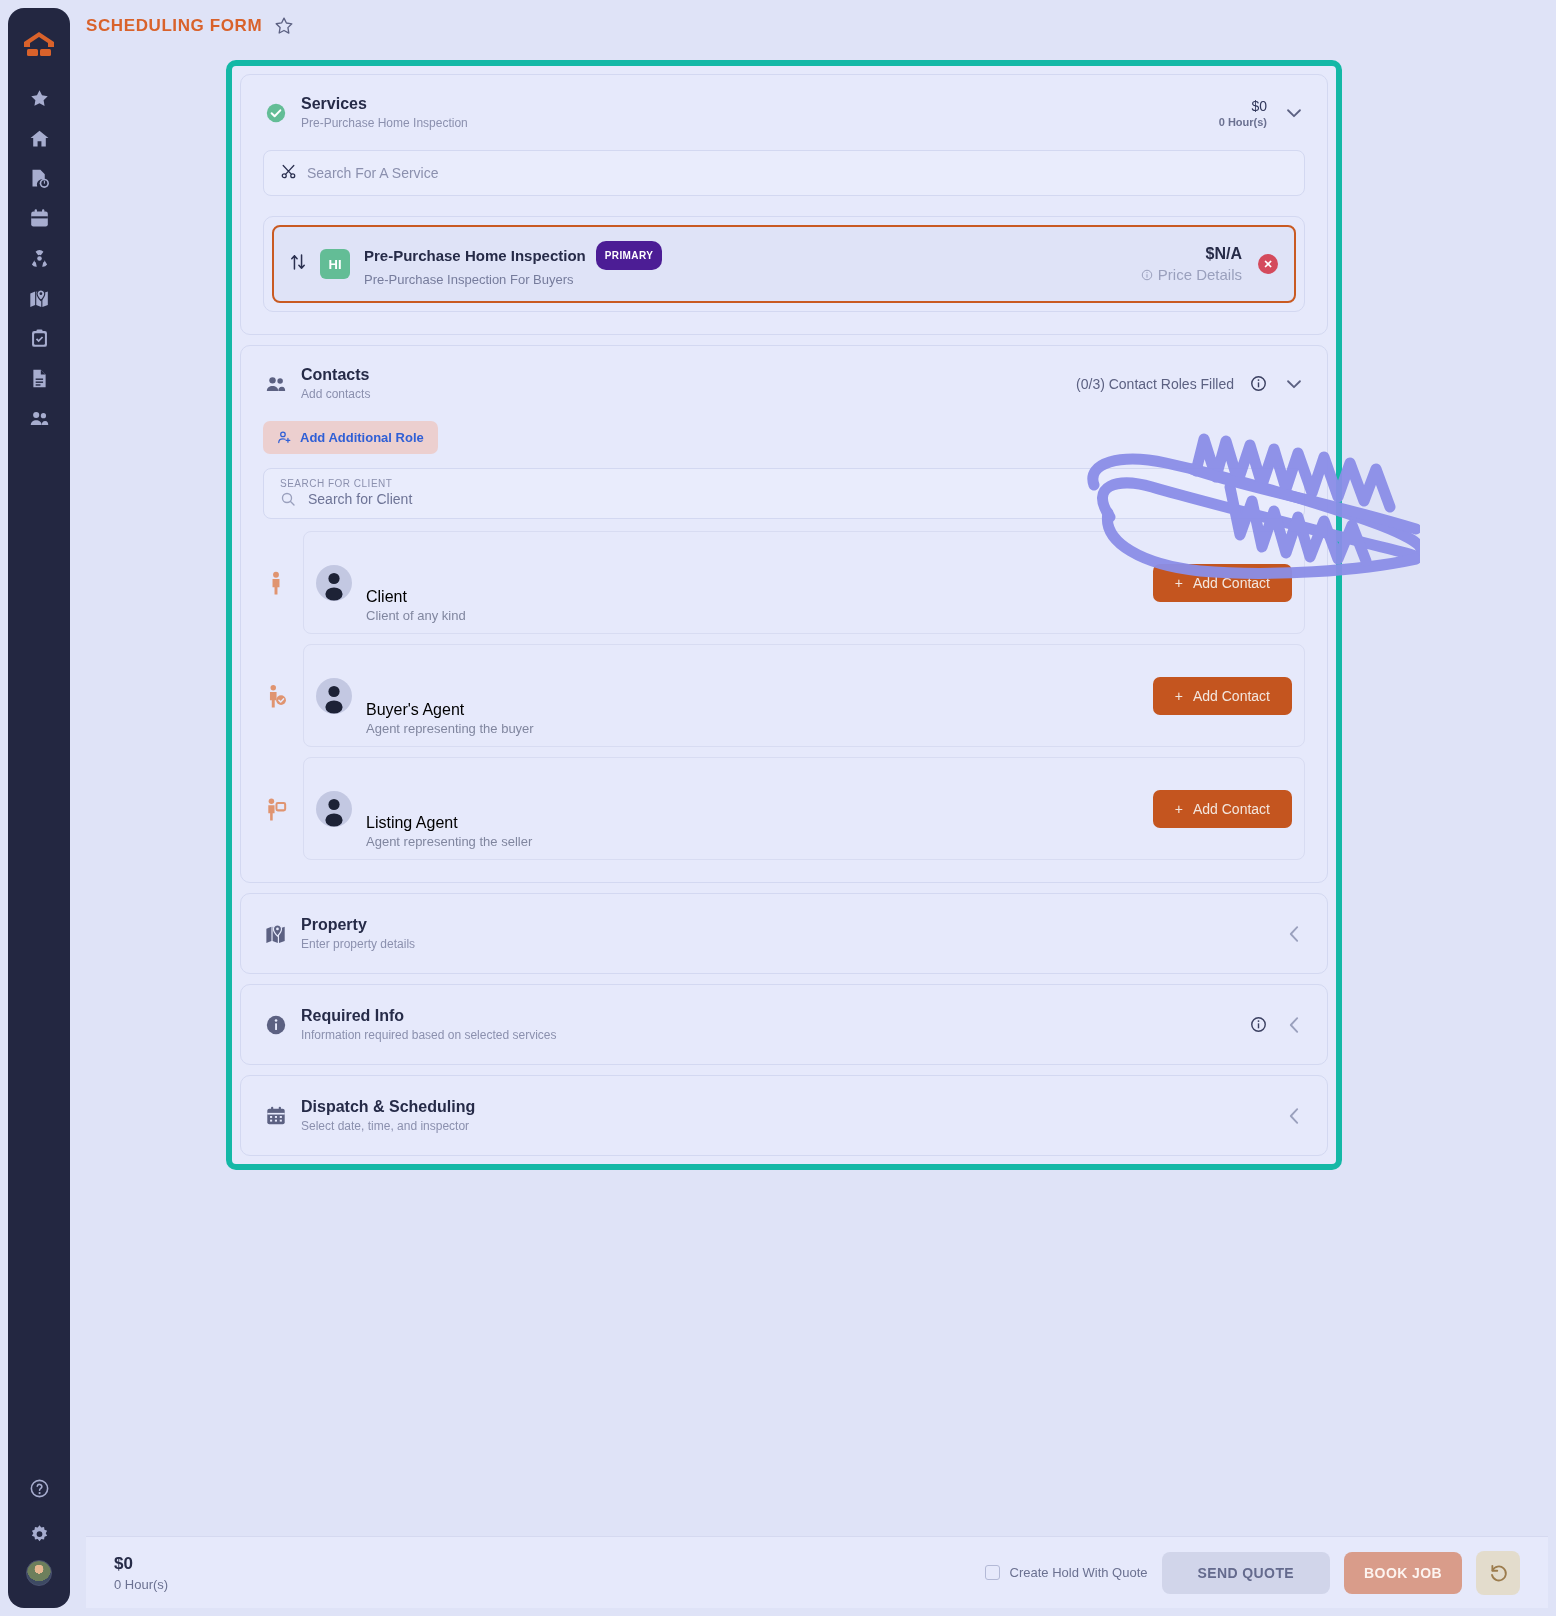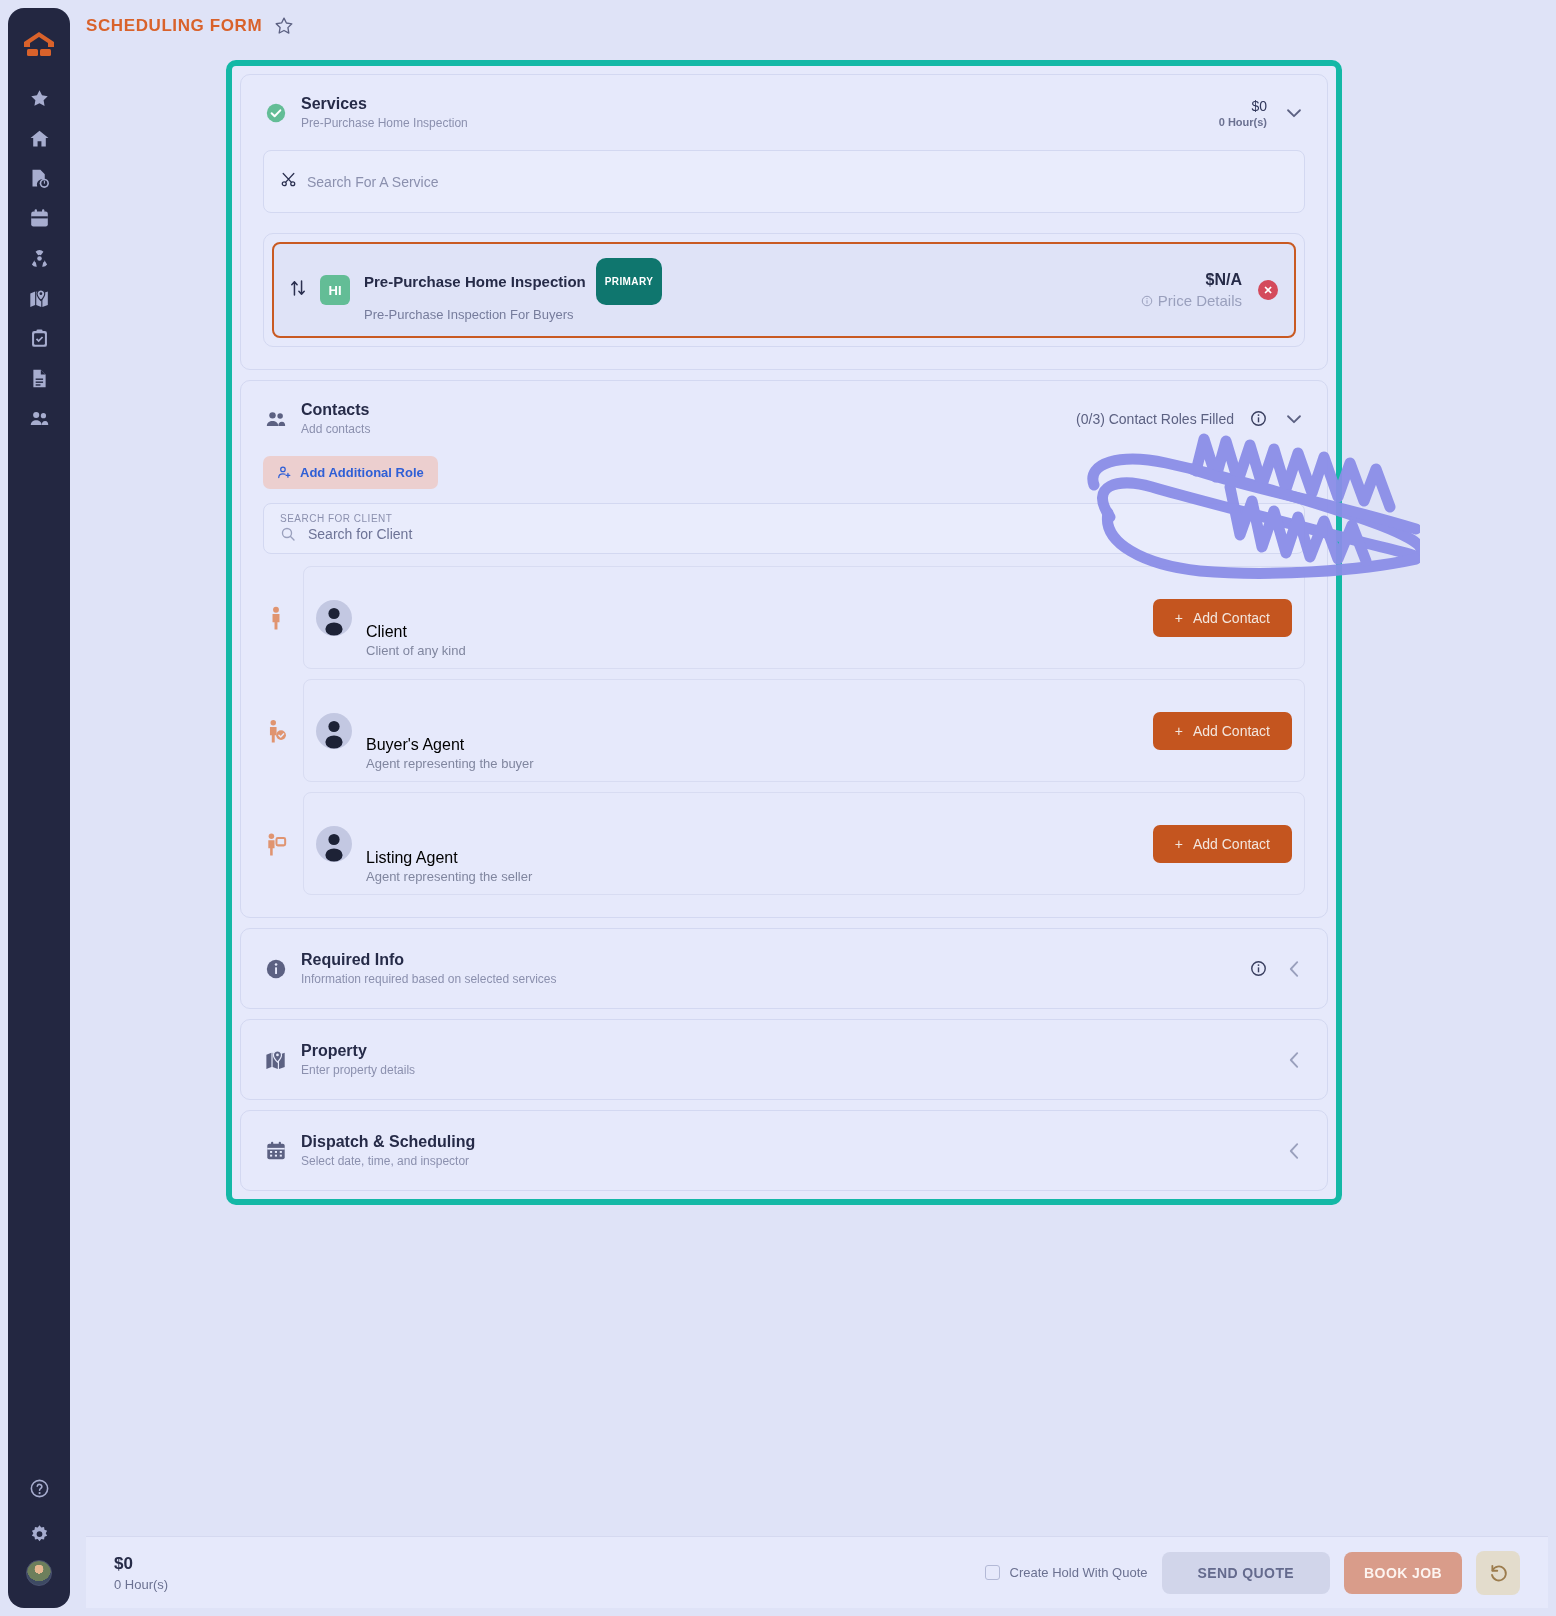--- a/index.html
+++ b/index.html
@@ -63,21 +63,21 @@
   .head-sub { font-size: 12px; color: #8b90ae; }
   .head-right { margin-left: auto; display: flex; align-items: center; gap: 16px; }
   .price-stack { display: flex; flex-direction: column; align-items: flex-end; gap:2px; }
   .price-amt { font-size: 14px; color: #30365a; }
   .price-hrs { font-size: 11px; color: #6b7191; font-weight: bold; }
   .roles-filled { font-size: 14px; color: #5c6182; }
   .chev { cursor:pointer; line-height:0; }
 
   
   .service-search {
-    margin: 0 22px 20px 22px; height: 63px;
+    margin: 0 22px 20px 22px; height: 46px;
     border: 1px solid #d3d8f1; border-radius: 8px;
     background: #e9ecfc;
     display: flex; align-items: center; gap: 10px; padding: 0 16px;
   }
   .service-search .ph { color: #8b90ae; font-size: 14px; }
 
   
   .service-box {
     margin: 0 22px 22px 22px;
     border: 1px solid #d3d8f1; border-radius: 10px; padding: 8px;
@@ -92,22 +92,22 @@
   .sort-handle { color: #2b3050; font-size: 16px; cursor: grab; }
   .svc-badge {
     width: 30px; height: 30px; border-radius: 6px; background: #63bd96;
     display: flex; align-items: center; justify-content: center;
     color: #fff; font-size: 13px; font-weight: bold;
   }
   .svc-text { display: flex; flex-direction: column; gap: 2px; }
   .svc-line1 { display: flex; align-items: center; gap: 10px; }
   .svc-name { font-size: 15px; font-weight: bold; color: #262b48; }
   .primary-pill {
-    background: #0f766e; color: #fff; font-size: 10px; font-weight: bold;
-    padding: 18px 9px; border-radius: 10px; letter-spacing: .4px;
+    background: #4c1d95; color: #fff; font-size: 10px; font-weight: bold;
+    padding: 9px 9px; border-radius: 10px; letter-spacing: .4px;
   }
   .svc-sub { font-size: 13px; color: #767c9c; }
   .svc-right { margin-left: auto; display: flex; align-items: center; gap: 16px; }
   .svc-price { font-size: 16px; font-weight: bold; color: #262b48; text-align: right; }
   .svc-details { font-size: 15px; color: #9aa0bd; display:flex; align-items:center; gap:5px; justify-content:flex-end; margin-top:3px;}
   .remove-btn {
     width: 20px; height: 20px; border-radius: 50%; background: #d44a5c;
     color: #fff; font-size: 11px; display: flex; align-items: center; justify-content: center;
     cursor: pointer; font-weight: bold;
   }
@@ -500,62 +500,62 @@
             </button>
           </div>
         </div>
       </div>
     </section>
 
     <section class="card">
       <div class="card-head collapsed-head">
         <span class="head-icon">
           <svg width="22" height="22" viewBox="0 0 24 24">
+            <path d="M1.5 6.2 7 4v15.5L1.5 21.8z" fill="#5c6182"></path>
+            <path d="M8.3 4 14 6.3v15.5L8.3 19.5z" fill="#5c6182"></path>
+            <path d="M15.3 6.3 21.5 4v15.5l-6.2 2.3z" fill="#5c6182"></path>
+            <path d="M13.6 2.2a4.4 4.4 0 0 0-4.4 4.4c0 3.2 4.4 7.7 4.4 7.7s4.4-4.5 4.4-7.7a4.4 4.4 0 0 0-4.4-4.4z" fill="#5c6182" stroke="#e6e9fb" stroke-width="1.3"></path>
+            <circle cx="13.6" cy="6.5" r="1.5" fill="#e6e9fb"></circle>
+          </svg>
+        </span>
+        <span class="head-text">
+          <span class="head-title">Property</span>
+          <span class="head-sub">Enter property details</span>
+        </span>
+        <span class="head-right">
+          <span class="chev">
+            <svg width="22" height="22" viewBox="0 0 24 24">
+                <path d="M15.5 4.5 8.5 12l7 7.5" stroke="#9aa0bd" stroke-width="2" fill="none" stroke-linecap="round" stroke-linejoin="round"></path>
+              </svg>
+          </span>
+        </span>
+      </div>
+    </section>
+
+    <section class="card">
+      <div class="card-head collapsed-head">
+        <span class="head-icon">
+          <svg width="22" height="22" viewBox="0 0 24 24">
               <circle cx="12" cy="12" r="10" fill="#5c6182"></circle>
               <rect x="11" y="10.2" width="2.1" height="7.2" fill="#e6e9fb"></rect>
               <circle cx="12.05" cy="7" r="1.4" fill="#e6e9fb"></circle>
             </svg>
         </span>
         <span class="head-text">
           <span class="head-title">Required Info</span>
           <span class="head-sub">Information required based on selected services</span>
         </span>
         <span class="head-right">
           <span style="line-height:0">
             <svg width="17" height="17" viewBox="0 0 24 24">
                 <circle cx="12" cy="12" r="9.5" fill="none" stroke="#3a3f60" stroke-width="2"></circle>
                 <rect x="11" y="10.4" width="2" height="7" fill="#3a3f60"></rect>
                 <circle cx="12" cy="7.2" r="1.3" fill="#3a3f60"></circle>
               </svg>
           </span>
-          <span class="chev">
-            <svg width="22" height="22" viewBox="0 0 24 24">
-                <path d="M15.5 4.5 8.5 12l7 7.5" stroke="#9aa0bd" stroke-width="2" fill="none" stroke-linecap="round" stroke-linejoin="round"></path>
-              </svg>
-          </span>
-        </span>
-      </div>
-    </section>
-
-    <section class="card">
-      <div class="card-head collapsed-head">
-        <span class="head-icon">
-          <svg width="22" height="22" viewBox="0 0 24 24">
-            <path d="M1.5 6.2 7 4v15.5L1.5 21.8z" fill="#5c6182"></path>
-            <path d="M8.3 4 14 6.3v15.5L8.3 19.5z" fill="#5c6182"></path>
-            <path d="M15.3 6.3 21.5 4v15.5l-6.2 2.3z" fill="#5c6182"></path>
-            <path d="M13.6 2.2a4.4 4.4 0 0 0-4.4 4.4c0 3.2 4.4 7.7 4.4 7.7s4.4-4.5 4.4-7.7a4.4 4.4 0 0 0-4.4-4.4z" fill="#5c6182" stroke="#e6e9fb" stroke-width="1.3"></path>
-            <circle cx="13.6" cy="6.5" r="1.5" fill="#e6e9fb"></circle>
-          </svg>
-        </span>
-        <span class="head-text">
-          <span class="head-title">Property</span>
-          <span class="head-sub">Enter property details</span>
-        </span>
-        <span class="head-right">
           <span class="chev">
             <svg width="22" height="22" viewBox="0 0 24 24">
                 <path d="M15.5 4.5 8.5 12l7 7.5" stroke="#9aa0bd" stroke-width="2" fill="none" stroke-linecap="round" stroke-linejoin="round"></path>
               </svg>
           </span>
         </span>
       </div>
     </section>
 
     <section class="card">

